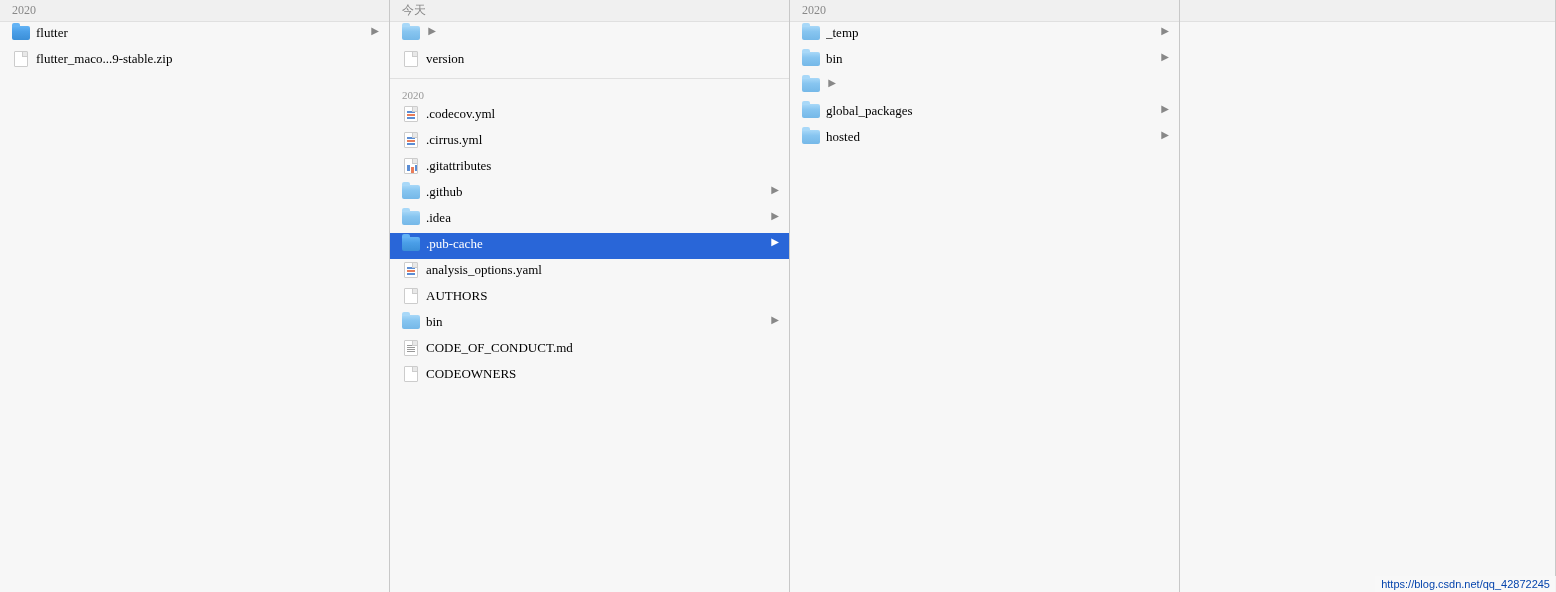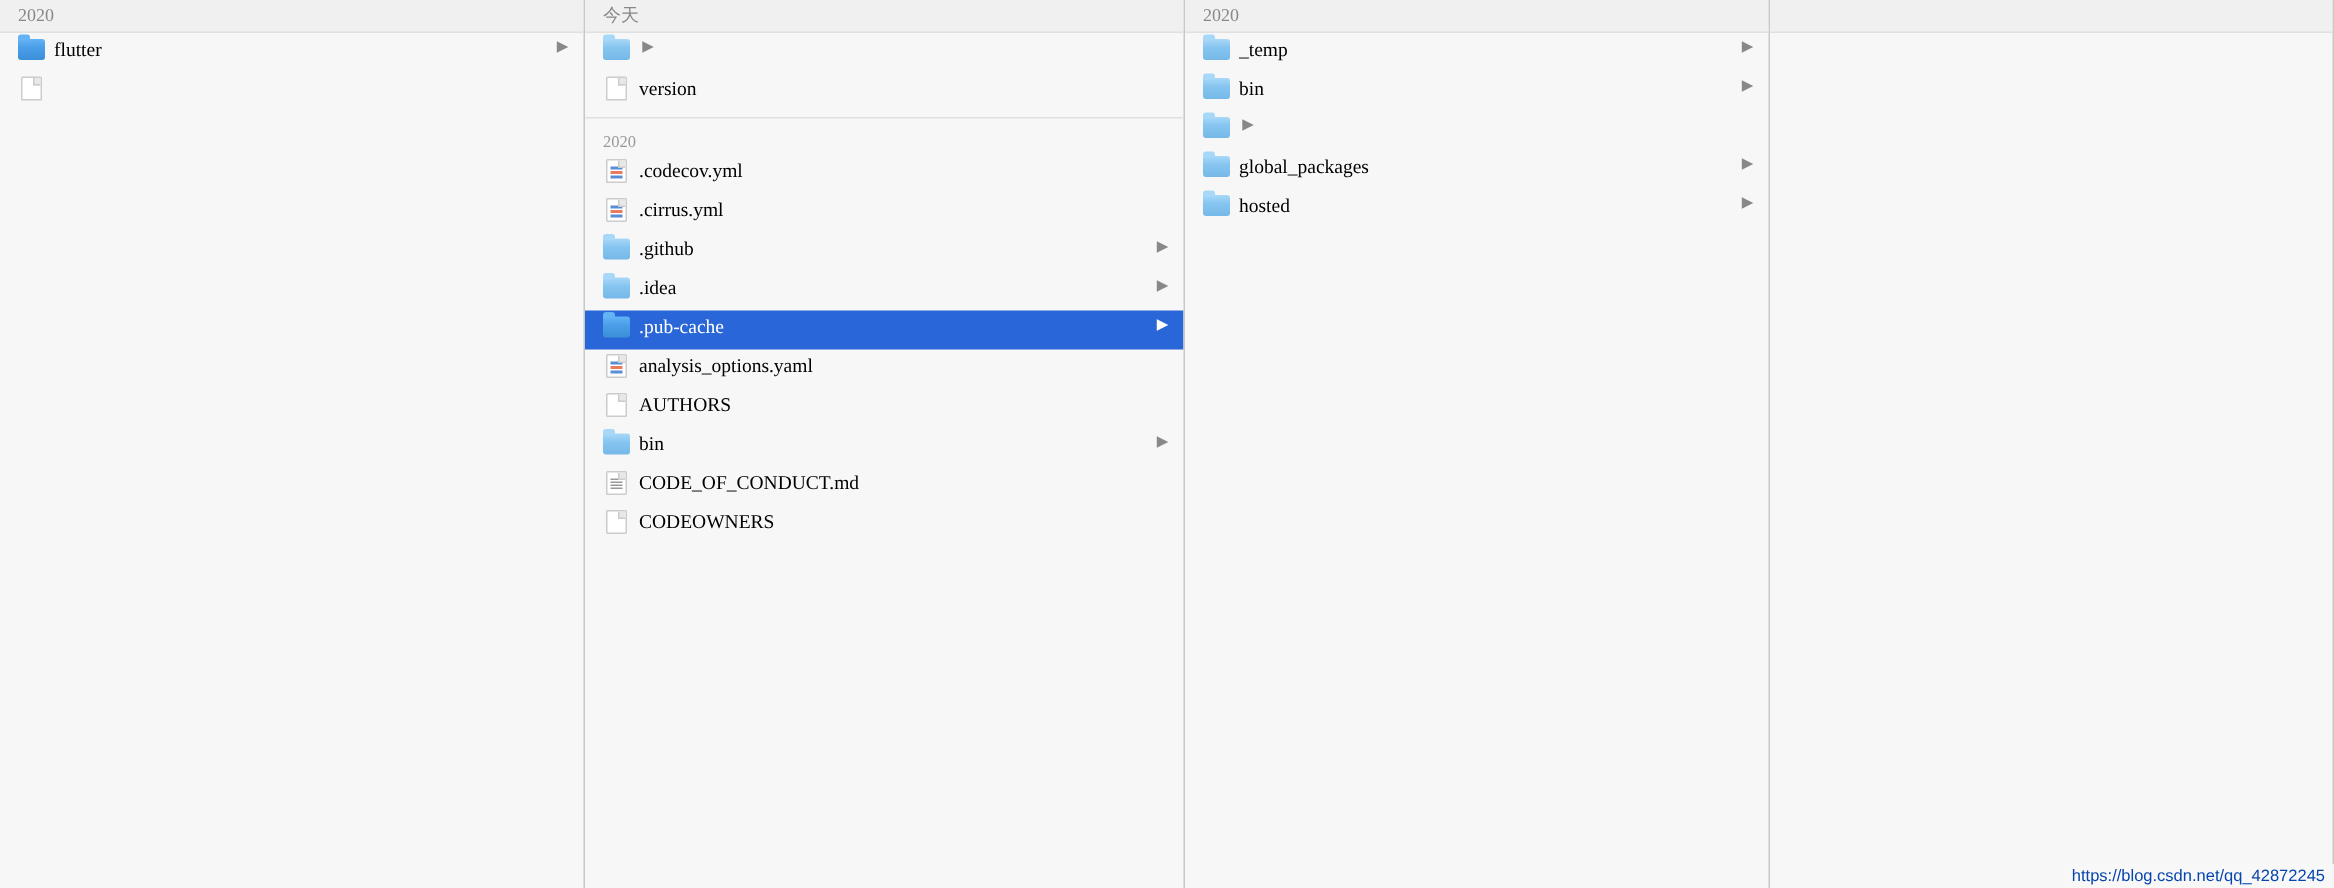--- a/index.html
+++ b/index.html
@@ -292,20 +292,21 @@
         <div class="icon-folder"></div>
       </div>
       <span class="file-name">flutter</span>
       <span class="chevron">▶</span>
     </div>
 
     <div class="file-item">
       <div class="file-icon">
         <div class="icon-file"></div>
       </div>
+      <span class="file-name">flutter_maco...9-stable.zip</span>
     </div>
   </div>
 </div>
 
 <div class="column col-2">
   <div class="col-header">今天</div>
   <div class="file-list">
 
     <div class="file-item">
       <div class="file-icon">
@@ -331,20 +332,26 @@
       <span class="file-name">.codecov.yml</span>
     </div>
 
     <div class="file-item">
       <div class="file-icon">
         <div class="icon-yaml"></div>
       </div>
       <span class="file-name">.cirrus.yml</span>
     </div>
 
+    <div class="file-item">
+      <div class="file-icon">
+        <div class="icon-git-attr"></div>
+      </div>
+      <span class="file-name">.gitattributes</span>
+    </div>
 
     <div class="file-item">
       <div class="file-icon">
         <div class="icon-folder-light"></div>
       </div>
       <span class="file-name">.github</span>
       <span class="chevron">▶</span>
     </div>
 
 

